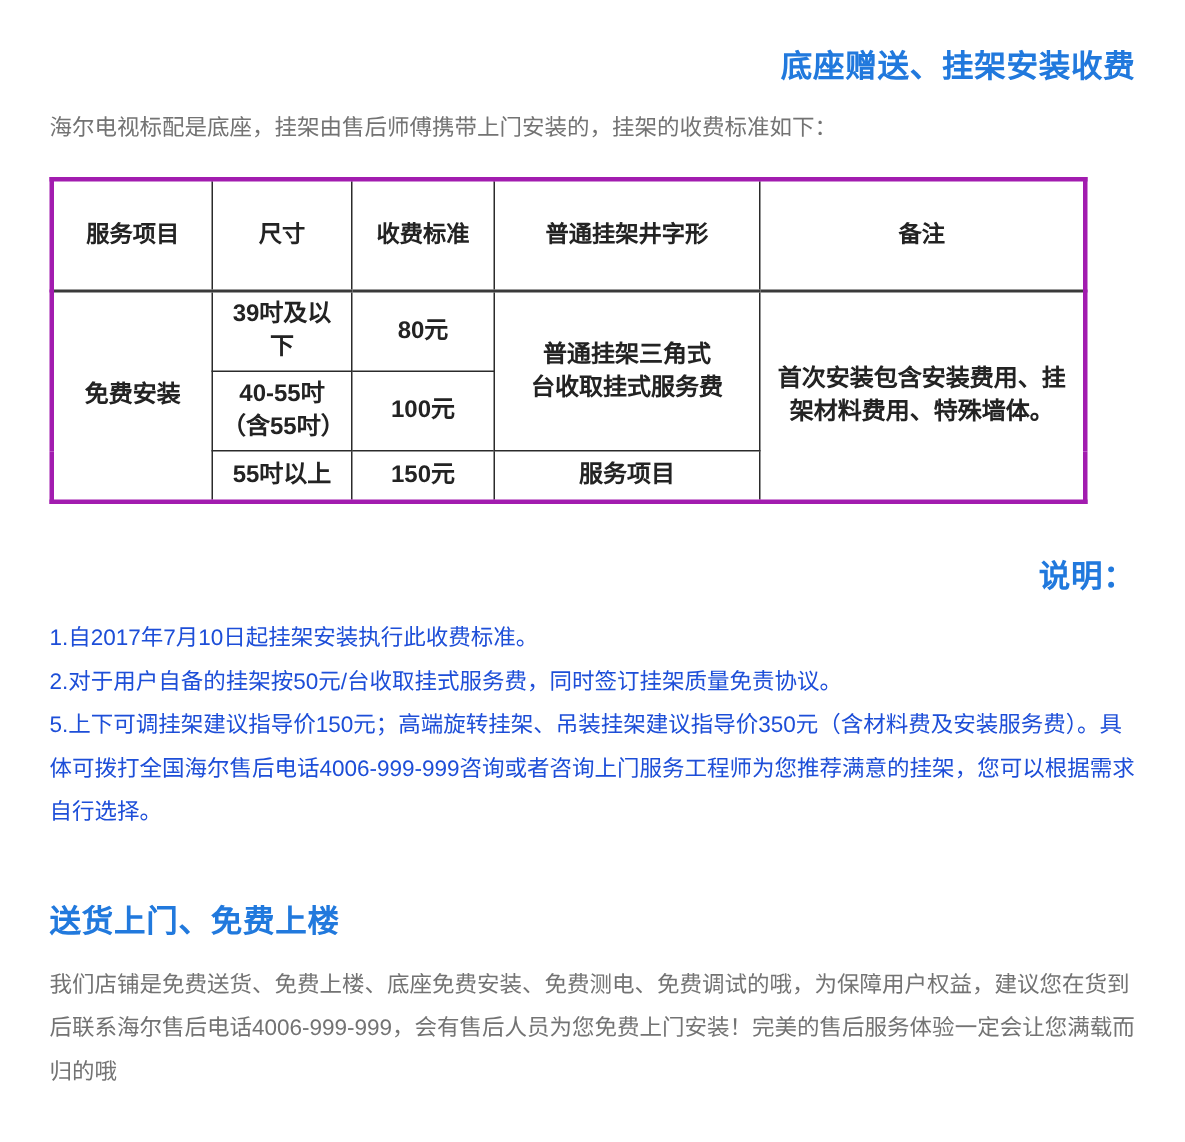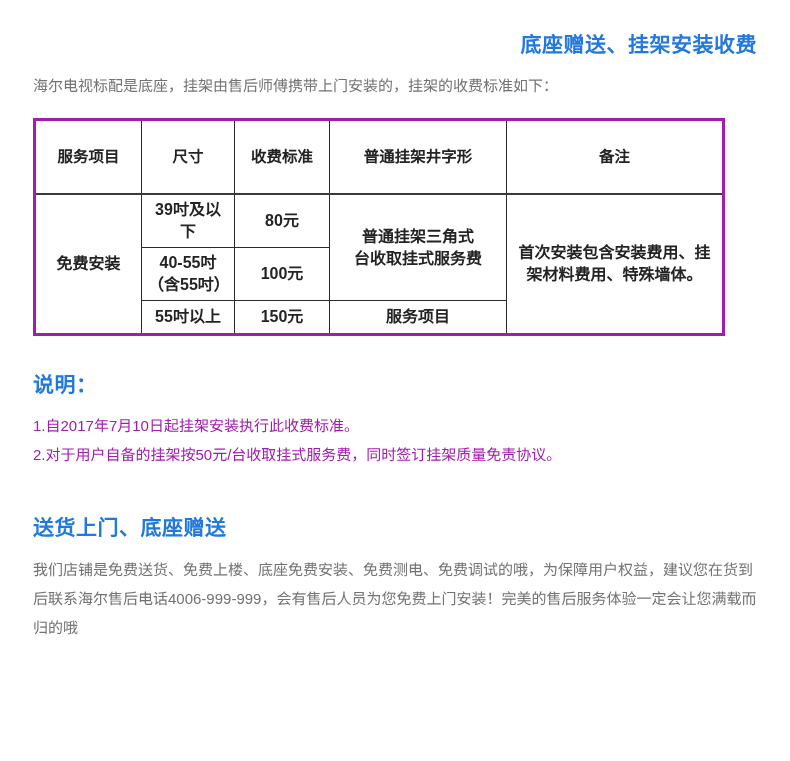--- a/index.html
+++ b/index.html
@@ -27,21 +27,21 @@
   
   .section-heading {
     color: #2179DD;
     font-size: 21px;
     font-weight: bold;
     letter-spacing: 0.5px;
     line-height: 1.2;
     margin: 0;
   }
   .heading-main { padding-top: 32px; text-align: right; }
-  .heading-note { padding-top: 36px; }
+  .heading-note { padding-top: 36px; text-align: right; }
   .heading-delivery { padding-top: 46px; }
 
   
   .body-text {
     font-size: 15px;
     line-height: 29px;
     color: #737373;
     margin: 0;
     max-width: 726px;
   }
@@ -84,21 +84,21 @@
   
   ol.note-list {
     margin: 0;
     padding: 14px 0 0 0;
     list-style: none;
     counter-reset: note;
   }
   ol.note-list li {
     font-size: 15px;
     line-height: 29px;
-    color: #a21caf;
+    color: #1d4ed8;
     margin: 0;
     max-width: 726px;
     text-indent: 0;
   }
 
   .delivery-text { padding-top: 14px; max-width: 726px; }
 </style>
 </head>
 <body>
 
@@ -154,19 +154,20 @@
         </tr>
       </tbody>
     </table>
   </div>
 
   <h2 class="section-heading heading-note">说明：</h2>
 
   <ol class="note-list">
     <li>1.自2017年7月10日起挂架安装执行此收费标准。</li>
     <li>2.对于用户自备的挂架按50元/台收取挂式服务费，同时签订挂架质量免责协议。</li>
+    <li>5.上下可调挂架建议指导价150元；高端旋转挂架、吊装挂架建议指导价350元（含材料费及安装服务费）。具体可拨打全国海尔售后电话4006-999-999咨询或者咨询上门服务工程师为您推荐满意的挂架，您可以根据需求自行选择。</li>
   </ol>
 
-  <h2 class="section-heading heading-delivery">送货上门、底座赠送</h2>
+  <h2 class="section-heading heading-delivery">送货上门、免费上楼</h2>
 
   <p class="body-text delivery-text">我们店铺是免费送货、免费上楼、底座免费安装、免费测电、免费调试的哦，为保障用户权益，建议您在货到后联系海尔售后电话4006-999-999，会有售后人员为您免费上门安装！完美的售后服务体验一定会让您满载而归的哦</p>
 
 </div>
 
 </body></html>

